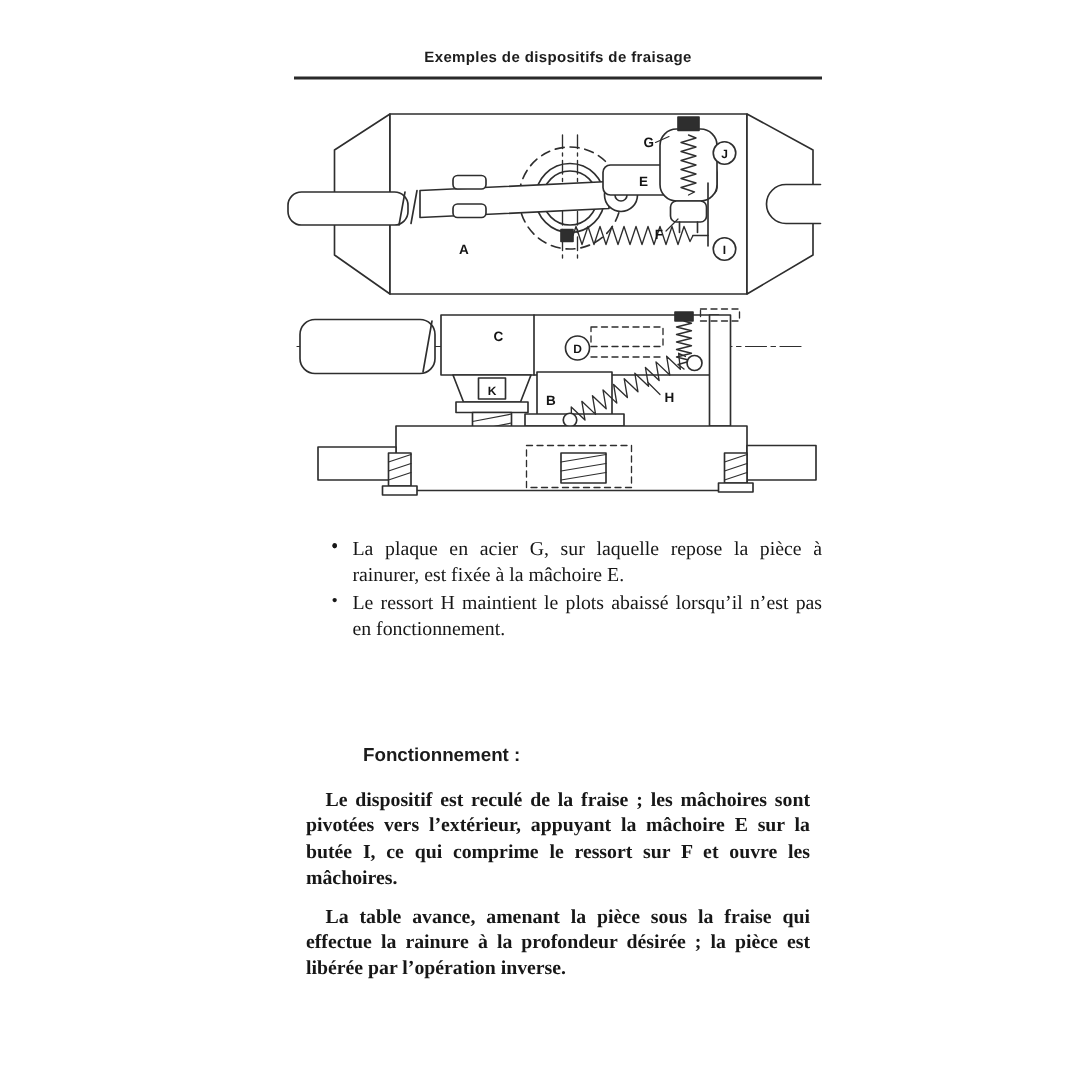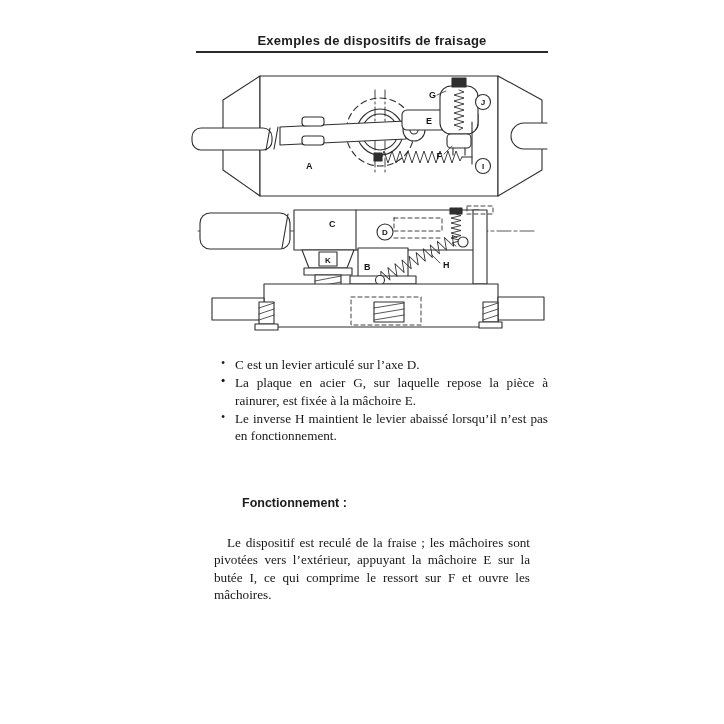--- a/index.html
+++ b/index.html
@@ -1,41 +1,41 @@
 <!DOCTYPE html>
 <html><head>
 <meta charset="utf-8">
 <style>
   html,body{margin:0;padding:0;overflow:hidden;}
   body{width:724px;height:724px;background:#ffffff;font-family:"Liberation Serif",serif;color:#171717;}
   .page{position:relative;width:724px;height:724px;background:#ffffff;}
 
   .header{position:absolute;left:196px;top:33px;width:352px;text-align:center;
-          font-family:"Liberation Sans",sans-serif;font-weight:bold;font-size:13px;
+          font-family:"Liberation Sans",sans-serif;font-weight:bold;font-size:10px;
           letter-spacing:.25px;color:#1d1d1d;}
   .rule{position:absolute;left:196px;top:51px;width:352px;height:1.6px;background:#2a2a2a;}
 
   .fig1{position:absolute;left:190px;top:70px;}
   .fig2{position:absolute;left:196px;top:202px;}
 
   .caption{position:absolute;left:176px;top:337px;width:392px;text-align:center;
            font-family:"Liberation Sans",sans-serif;font-weight:bold;font-size:9.5px;
            letter-spacing:.15px;color:#222;}
 
   .bullets{position:absolute;left:196px;top:356px;width:352px;margin:0;padding:0;list-style:none;
            font-size:13.2px;line-height:17.3px;text-align:justify;}
   .bullets li{position:relative;padding-left:39px;margin:0 0 1px 0;}
   .bullets li .dot{position:absolute;left:25px;top:-1px;font-size:12px;}
 
   .heading{position:absolute;left:196px;top:496px;font-family:"Liberation Sans",sans-serif;
            font-weight:bold;font-size:12.5px;color:#1b1b1b;padding-left:46px;}
 
   .paras{position:absolute;left:196px;top:516px;width:352px;font-size:13.2px;line-height:17.4px;
          text-align:justify;}
-  .paras p{margin:18px;text-indent:13px;}
+  .paras p{margin:8px;text-indent:13px;font-weight:bold;}
 
   .pagenum{position:absolute;left:196px;top:675px;width:352px;text-align:center;font-size:12px;color:#222;}
 
   svg text{font-family:"Liberation Sans",sans-serif;font-weight:bold;fill:#141414;}
 </style>
 </head>
 <body>
 
 <div class="page">
 
@@ -167,35 +167,35 @@
       <text x="132" y="61" text-anchor="middle" font-size="8">K</text>
       <text x="168" y="68">B</text>
       <text x="247" y="66">H</text>
     </g>
   </svg>
 
 
   <ul class="bullets">
     <li>
       <span class="dot">•</span>
-      <span>C est un levier articulé sur l’axe D.</span>
     </li>
     <li>
       <span class="dot">•</span>
     </li>
     <li>
       <span class="dot">•</span>
       <span>La plaque en acier G, sur laquelle repose la pièce à rainurer, est fixée à la mâchoire E.</span>
     </li>
     <li>
       <span class="dot">•</span>
-      <span>Le inverse H maintient le levier abaissé lorsqu’il n’est pas en fonctionnement.</span>
+      <span>Le ressort H maintient le plots abaissé lorsqu’il n’est pas en fonctionnement.</span>
     </li>
   </ul>
 
   <div class="heading">Fonctionnement :</div>
 
   <div class="paras">
     <p>Le dispositif est reculé de la fraise ; les mâchoires sont pivotées vers l’extérieur, appuyant la mâchoire E sur la butée I, ce qui comprime le ressort sur F et ouvre les mâchoires.</p>
+    <p>La table avance, amenant la pièce sous la fraise qui effectue la rainure à la profondeur désirée ; la pièce est libérée par l’opération inverse.</p>
   </div>
 
 
 </div>
 
 </body></html>

